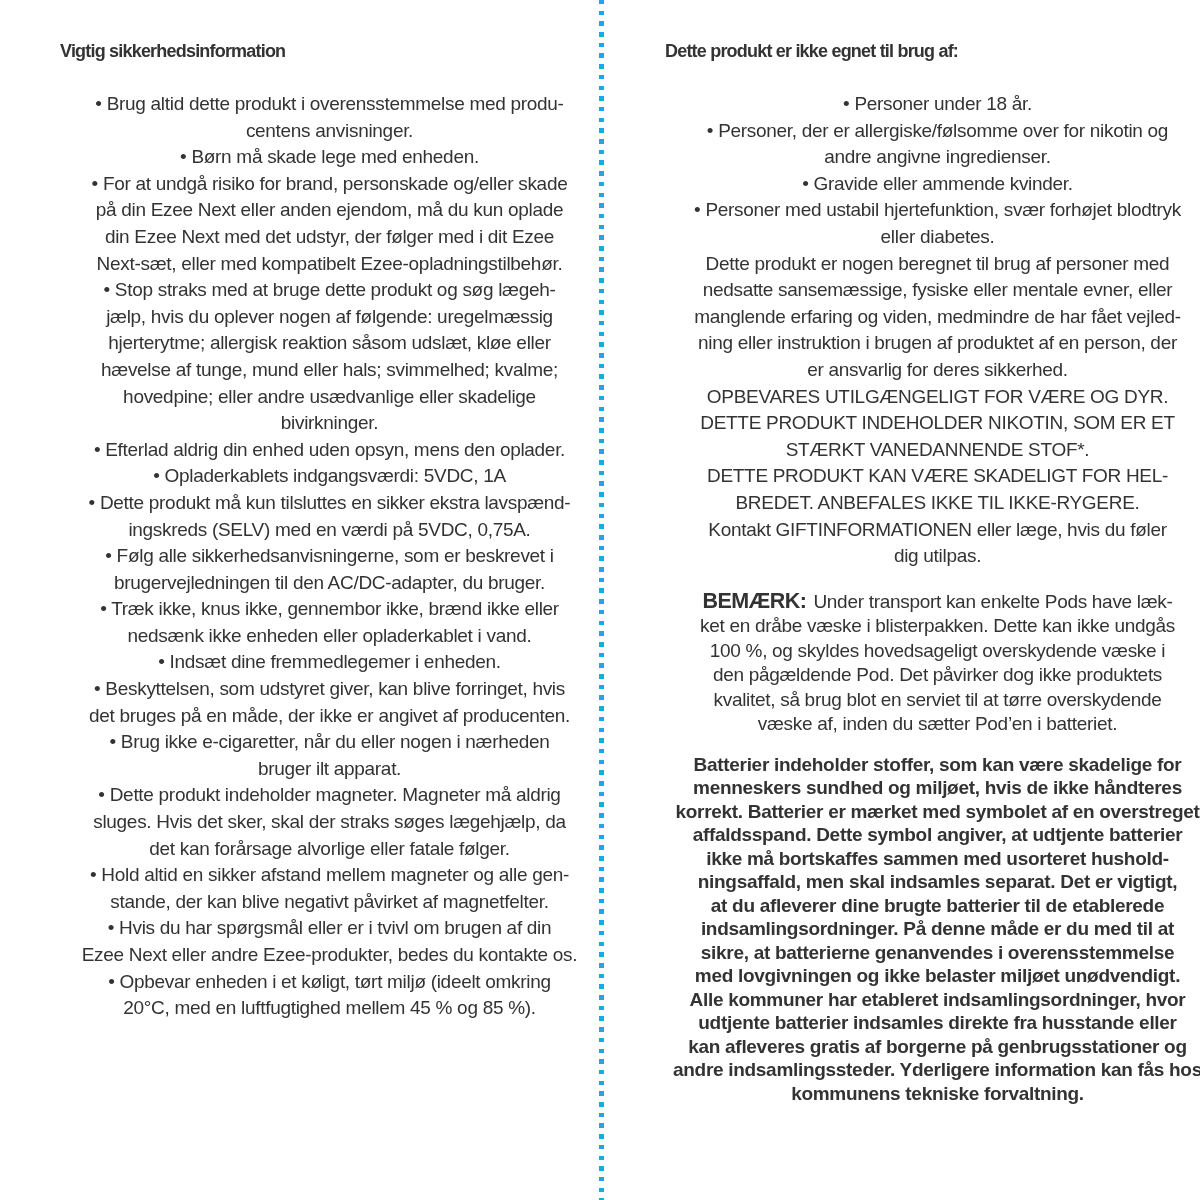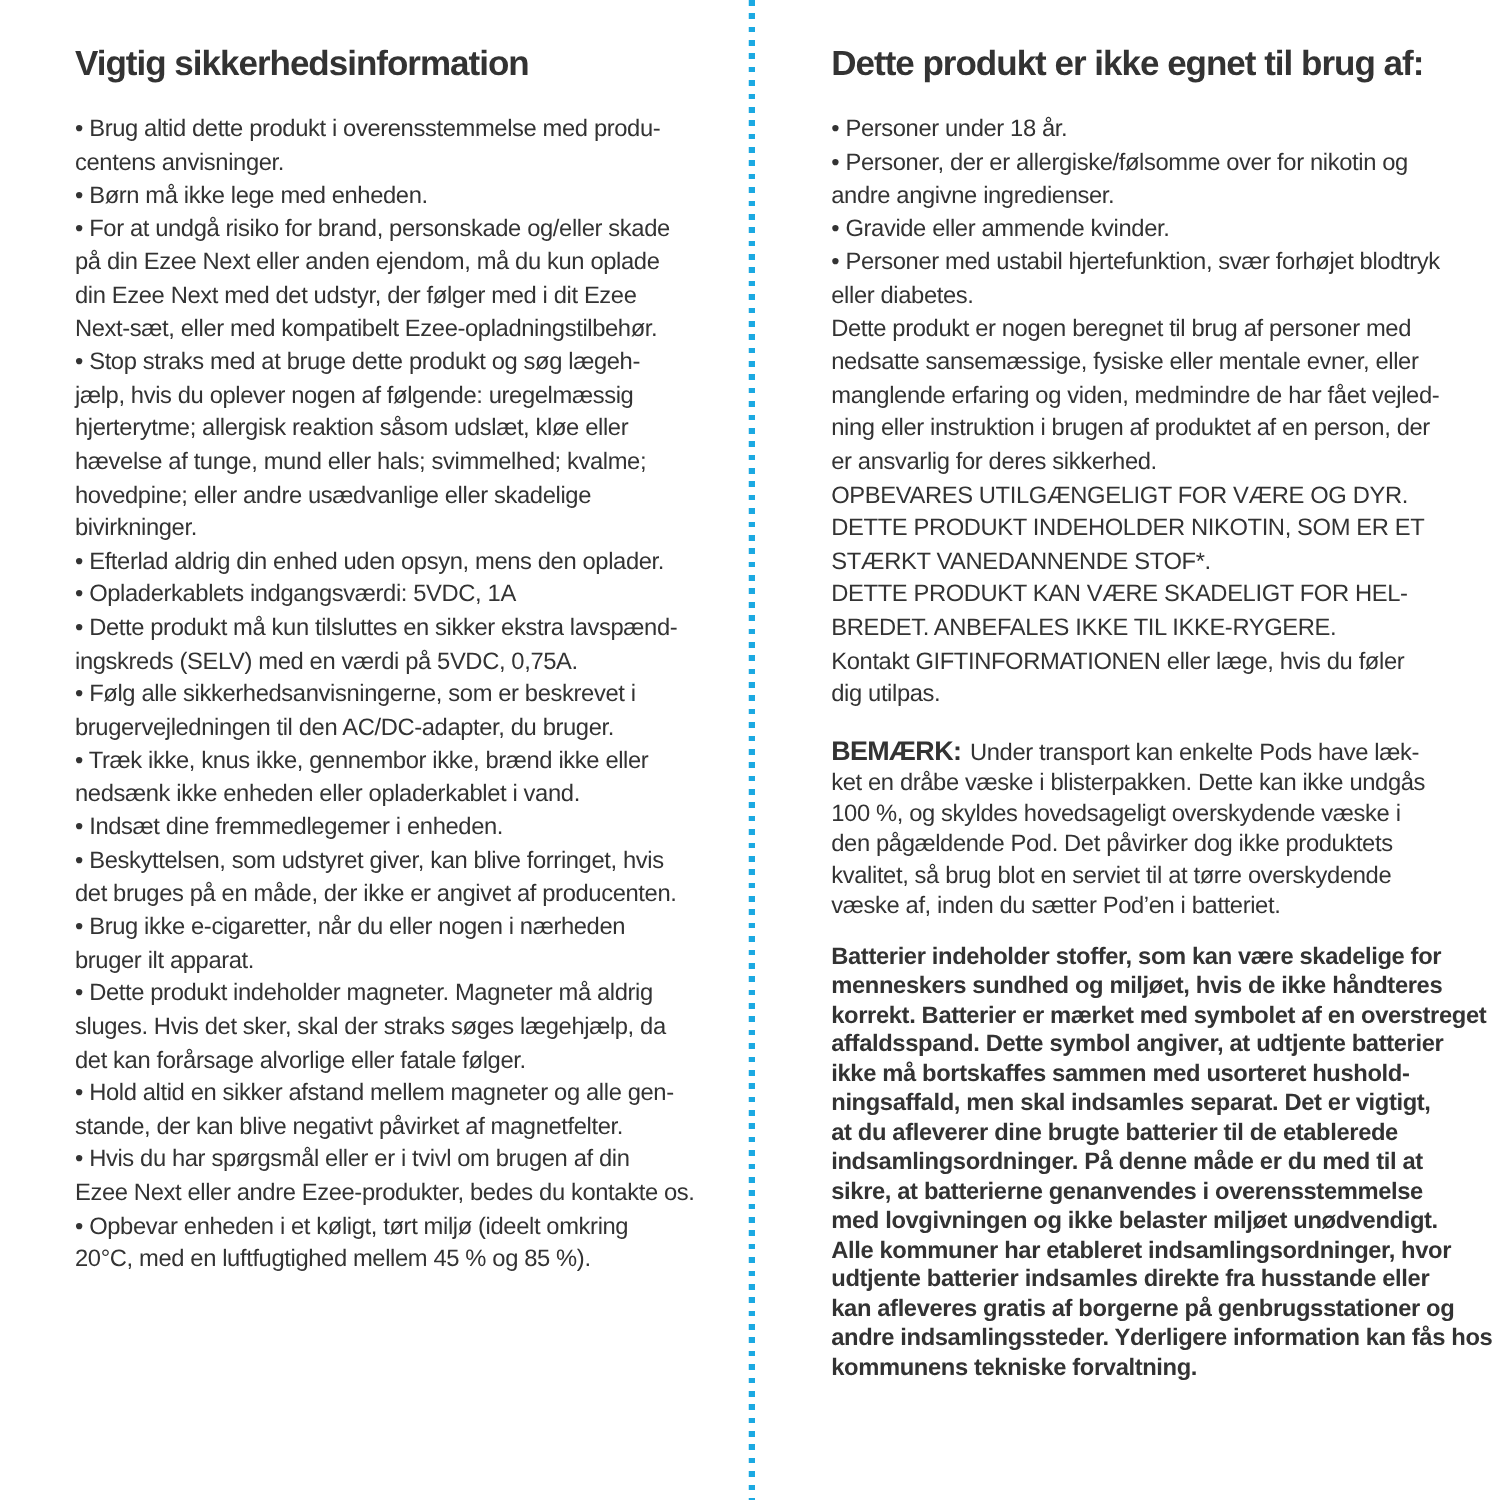--- a/index.html
+++ b/index.html
@@ -21,34 +21,35 @@
     overflow: hidden;
   }
   .col {
     position: absolute;
     top: 0;
     padding-top: 36px;
   }
   .col-left  { left: 60px;  width: 539px; }
   .col-right { left: 665px; width: 545px; }
   .heading {
-    font-size: 28px;
+    font-size: 18px;
     font-weight: bold;
     letter-spacing: -0.8px;
     line-height: 30px;
     margin: 0 0 25px 0;
     color: var(--text-color);
     white-space: pre;
   }
   .para {
     margin: 0;
     font-size: 19px;
     line-height: 26.6px;
     letter-spacing: -0.3px;
     white-space: pre;
+    text-align: center;
   }
   .note-para {
     margin-top: 19px;
     line-height: 24.5px;
   }
   .note-label {
     font-size: 21.5px;
     font-weight: bold;
     letter-spacing: -0.5px;
     margin-right: 7px;
@@ -74,21 +75,21 @@
 </style>
 </head>
 <body>
 
 <div class="page">
 
   <div class="col col-left">
     <h1 class="heading">Vigtig sikkerhedsinformation</h1>
     <p class="para">• Brug altid dette produkt i overensstemmelse med produ-
 centens anvisninger.</p>
-    <p class="para">• Børn må ikke lege med enheden.</p>
+    <p class="para">• Børn må skade lege med enheden.</p>
     <p class="para">• For at undgå risiko for brand, personskade og/eller skade
 på din Ezee Next eller anden ejendom, må du kun oplade
 din Ezee Next med det udstyr, der følger med i dit Ezee
 Next-sæt, eller med kompatibelt Ezee-opladningstilbehør.</p>
     <p class="para">• Stop straks med at bruge dette produkt og søg lægeh-
 jælp, hvis du oplever nogen af følgende: uregelmæssig
 hjerterytme; allergisk reaktion såsom udslæt, kløe eller
 hævelse af tunge, mund eller hals; svimmelhed; kvalme;
 hovedpine; eller andre usædvanlige eller skadelige
 bivirkninger.</p>

